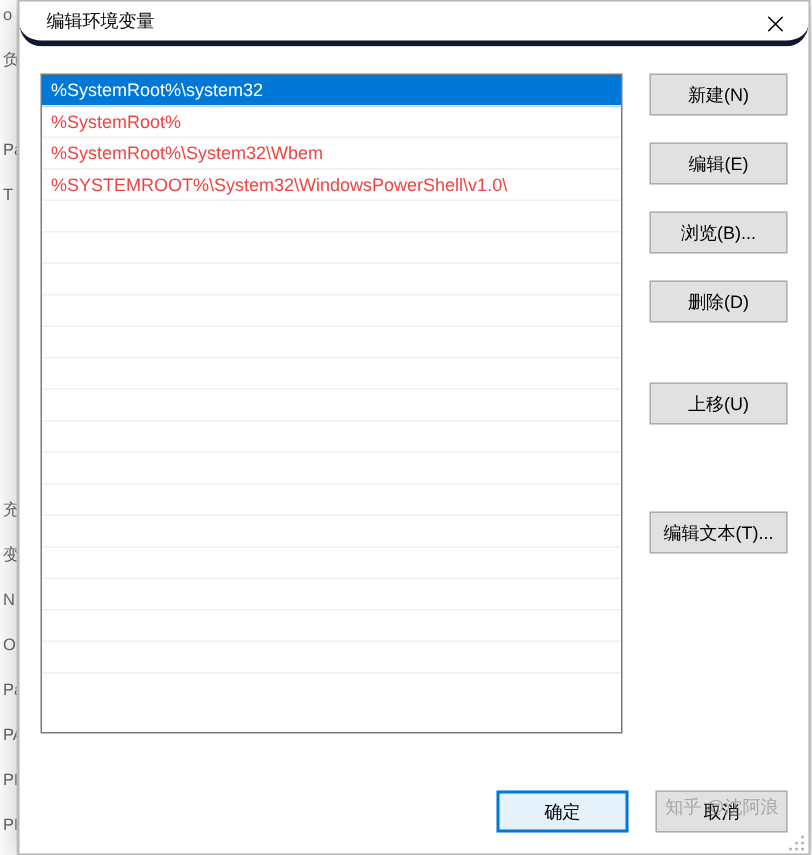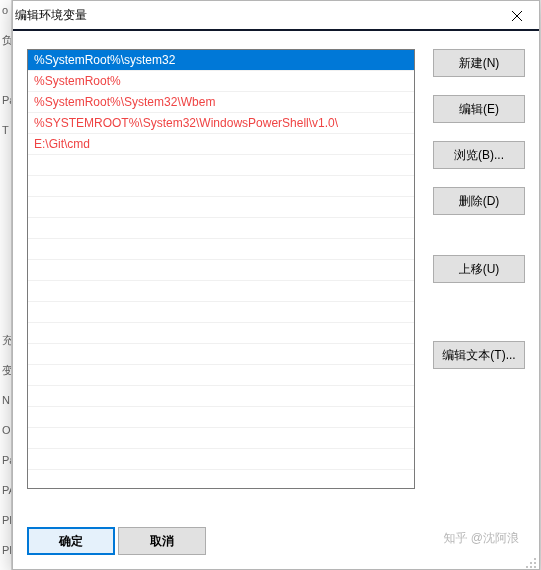--- a/index.html
+++ b/index.html
@@ -13,22 +13,22 @@
   }
 
   .dialog {
     position: absolute; top: 0; left: 12px; width: 528px; height: 570px;
     background: #fff; border: 1px solid #b5b5b5;
     box-shadow: 0 4px 20px rgba(0,0,0,0.25);
     display: flex; flex-direction: column;
   }
 
   .titlebar {
-    height: 30px; display: flex; align-items: center; padding-left: 2px;
-    border-bottom: 2px solid #0f172a; position: relative;
+    height: 30px; display: flex; align-items: center; padding-left: 18px;
+    border-bottom: 4px solid #0f172a; position: relative; border-radius: 15px;
   }
   .titlebar-title { font-size: 12px; color: #000; }
   .close-btn {
     position: absolute; right: 0; top: 0; width: 45px; height: 30px;
     display: flex; align-items: center; justify-content: center;
     cursor: pointer;
   }
   .close-btn svg { width: 10px; height: 10px; }
 
   .content {
@@ -53,23 +53,22 @@
   .side-buttons .gap-s { height: 18px; }
   .side-buttons .gap-m { height: 40px; }
   .btn {
     height: 28px; border: 1px solid #adadad; background: #e1e1e1;
     font-size: 12px; color: #000; cursor: pointer;
     display: flex; align-items: center; justify-content: center;
   }
   .btn + .btn { }
 
   .footer {
-    padding: 10px 14px 14px 14px; display: flex; gap: 3px;
+    padding: 10px 14px 14px 14px; display: flex; justify-content: flex-end; gap: 18px;
     position: relative;
-    font-weight: bold;
   }
   .footer .btn { width: 88px; }
   .btn.primary { border: 2px solid #0078d7; background: #e5f1fb; }
 
   .watermark {
     position: absolute; right: 20px; bottom: 22px; font-size: 12px;
     color: rgba(120,120,120,0.55); pointer-events: none;
   }
 
   .resize-grip {
@@ -113,21 +112,20 @@
     </div>
   </div>
 
   <div class="content">
 
     <div class="listbox" id="listbox">
         <div class="list-row selected">%SystemRoot%\system32</div>
         <div class="list-row">%SystemRoot%</div>
         <div class="list-row">%SystemRoot%\System32\Wbem</div>
         <div class="list-row">%SYSTEMROOT%\System32\WindowsPowerShell\v1.0\</div>
-        <div class="list-row">E:\Git\cmd</div>
         <div class="list-row empty"></div>
         <div class="list-row empty"></div>
         <div class="list-row empty"></div>
         <div class="list-row empty"></div>
         <div class="list-row empty"></div>
         <div class="list-row empty"></div>
         <div class="list-row empty"></div>
         <div class="list-row empty"></div>
         <div class="list-row empty"></div>
         <div class="list-row empty"></div>

